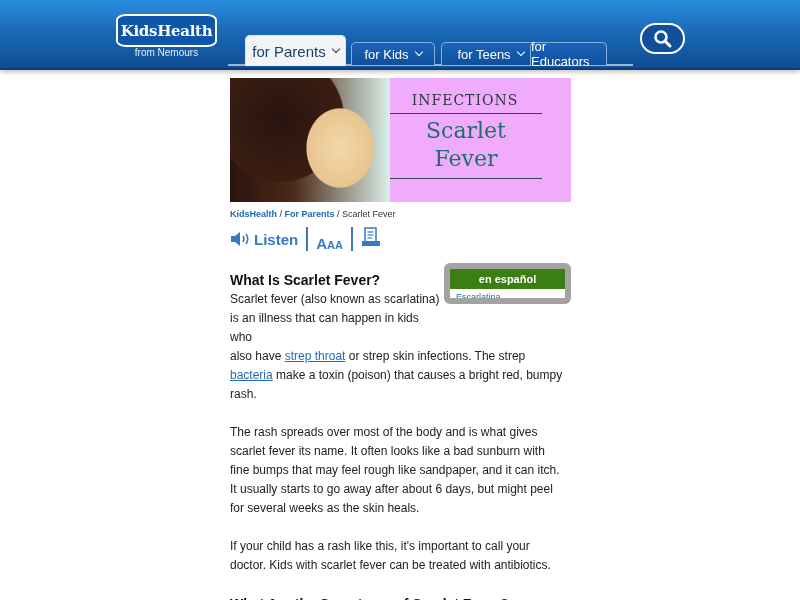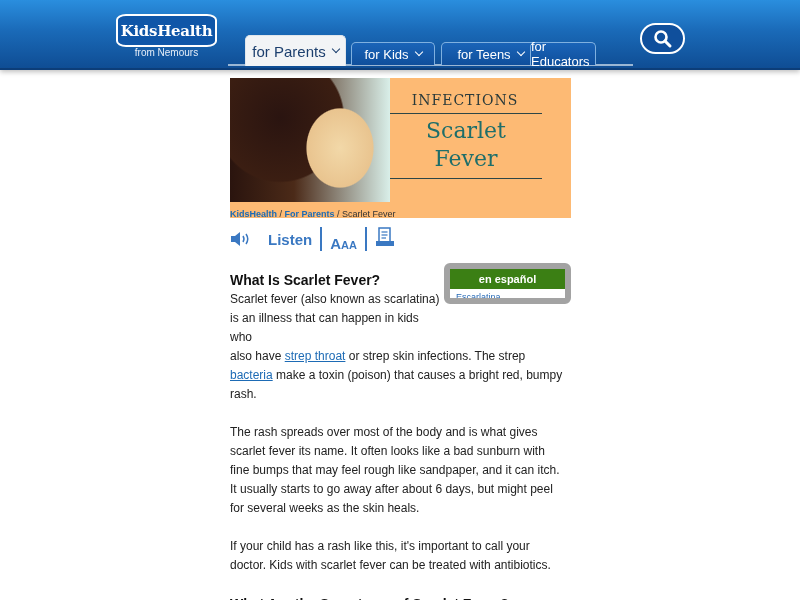--- a/index.html
+++ b/index.html
@@ -54,22 +54,22 @@
     .search-btn {
       position: absolute; left: 640px; top: 23px; width: 45px; height: 31px;
       border: 2px solid #ffffff; border-radius: 16px;
       background: #0f4f9c;
       display: flex; align-items: center; justify-content: center; cursor: pointer;
     }
 
     
     .content { position: absolute; left: 230px; top: 78px; width: 341px; }
     .hero {
-      position: absolute; left: 0; top: 0; width: 341px; height: 140px;
-      background: #fdba74; overflow: hidden; padding-left: 40px;
+      position: absolute; left: 0; top: 0; width: 341px; height: 124px;
+      background: #f0abfc; overflow: hidden; padding-left: 40px;
     }
     .hero-photo {
       position: absolute; left: 0; top: 0; width: 160px; height: 124px;
       background:
         radial-gradient(ellipse 55px 65px at 110px 70px, #f2d8a8 0%, #e9c48f 60%, transparent 62%),
         radial-gradient(ellipse 90px 90px at 50px 40px, #2a1410 0%, #3b1e12 70%, transparent 72%),
         linear-gradient(to right, #2a140e 0%, #4b2a18 40%, #d9efe9 100%);
     }
     .hero-category {
       position: absolute; left: 160px; top: 14px; width: 150px; text-align: center;
@@ -77,21 +77,21 @@
     }
     .hero-rule { position: absolute; left: 160px; width: 152px; height: 1px; background: #2e4646; }
     .hero-title {
       position: absolute; left: 160px; top: 39px; width: 152px; text-align: center;
       font-family: "DejaVu Serif", serif; font-size: 22px; line-height: 28px; color: #1e6e6a;
     }
 
     .breadcrumb { position: absolute; left: 0; top: 131px; font-size: 9px; color: #333; }
     .breadcrumb a { color: #1d6bb5; font-weight: bold; text-decoration: none; }
     .tools { position: absolute; left: 0; top: 148px; height: 26px; display: flex; align-items: center; }
-    .listen { display: flex; align-items: flex-end; gap: 16px; color: #3a78c2; font-weight: bold; font-size: 15px; cursor: pointer; }
+    .listen { display: flex; align-items: flex-end; gap: 2px; color: #3a78c2; font-weight: bold; font-size: 15px; cursor: pointer; }
     .tool-div { width: 2px; height: 24px; background: #3a78c2; margin: 0 8px; }
     .aaa { color: #3a78c2; font-weight: bold; cursor: pointer; margin-top: 10px; }
     .aaa .big { font-size: 15px; }
     .aaa .small { font-size: 11px; }
 
     .espanol {
       position: absolute; left: 214px; top: 185px; width: 127px; height: 41px;
       border: 6px solid #a3a3a3; border-radius: 6px; overflow: hidden; background: #fff;
     }
     .espanol-head {
@@ -122,21 +122,21 @@
     <span class="chev"></span>
   </div>
   <div class="tab" style="left:351px; width:84px;">
     <span>for Kids</span>
     <span class="chev"></span>
   </div>
   <div class="tab" style="left:441px; width:99px;">
     <span>for Teens</span>
     <span class="chev"></span>
   </div>
-  <div class="tab" style="left:530px; width:66px;">
+  <div class="tab" style="left:530px; width:77px;">
     <span>for Educators</span>
   </div>
 
   <div class="search-btn">
     <svg width="20" height="20" viewBox="0 0 20 20">
       <circle cx="8" cy="8" r="5.5" fill="none" stroke="#fff" stroke-width="2.6"></circle>
       <line x1="12" y1="12" x2="17" y2="17" stroke="#fff" stroke-width="3" stroke-linecap="round"></line>
     </svg>
   </div>
 </div>

